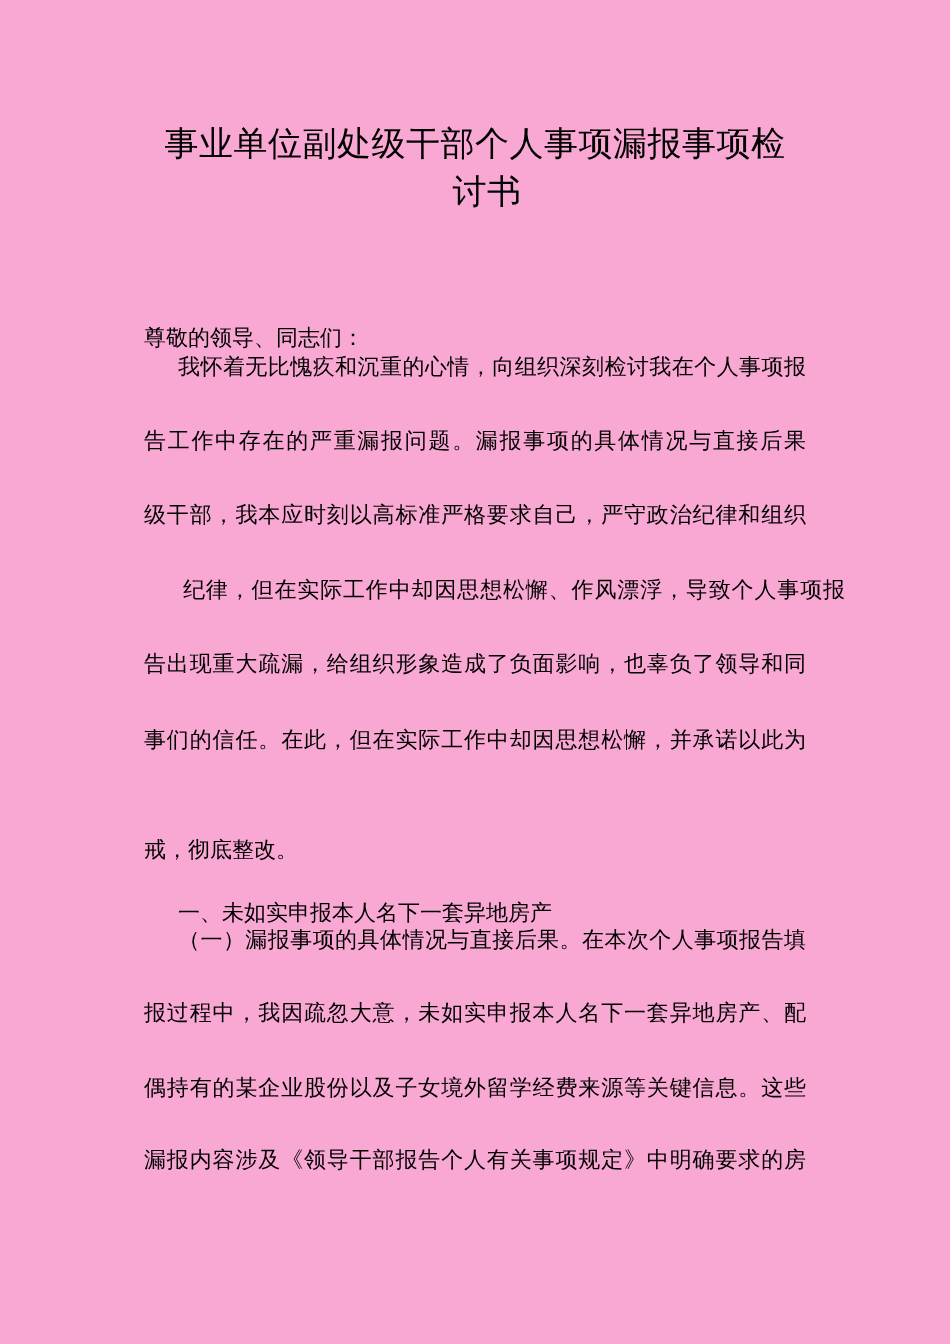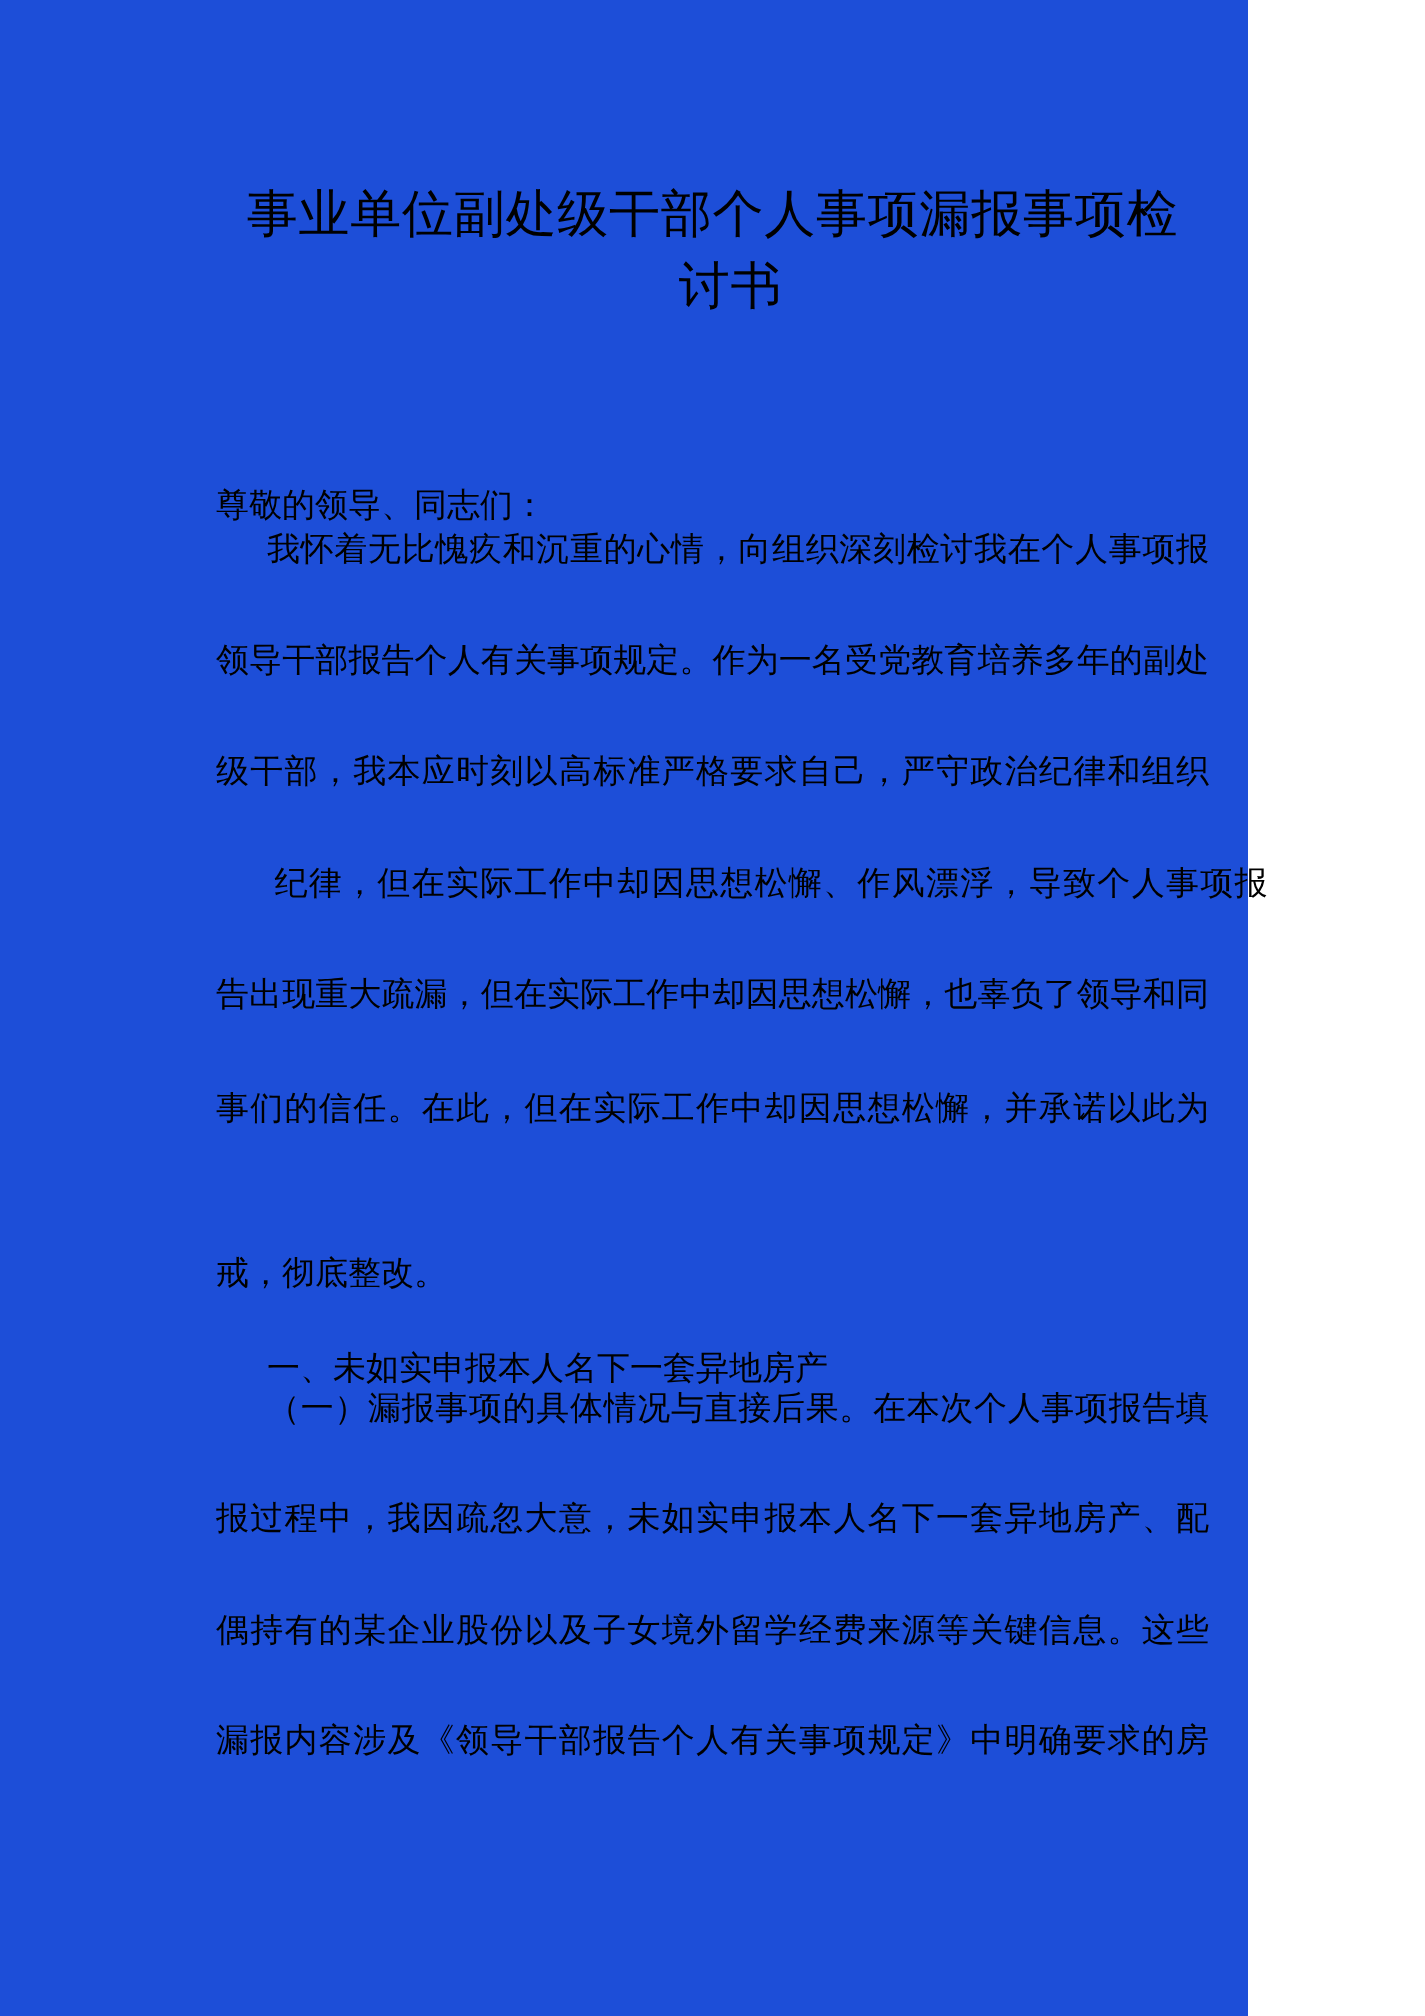--- a/index.html
+++ b/index.html
@@ -11,23 +11,23 @@
     width: 950px;
     height: 1344px;
     position: relative;
     overflow: hidden;
     font-family: "DejaVu Serif", "Liberation Serif", serif;
     color: #000000;
   }
   .page {
     position: absolute;
     left: 0; top: 0;
-    width: 832px;
+    width: 950px;
     height: 1344px;
-    background: #1d4ed8;
+    background: #f9a8d4;
   }
   .title-line {
     position: absolute;
     left: 0;
     width: 950px;
     text-align: center;
     font-size: 34px;
     line-height: 40px;
     letter-spacing: 0.5px;
     white-space: nowrap;
@@ -55,24 +55,24 @@
 <body>
 
 <div class="page">
 
   <div class="title-line" style="top:123px;">事业单位副处级干部个人事项漏报事项检</div>
   <div class="title-line" style="top:171px;padding-left:12px;">讨书</div>
 
   <div class="line short" style="top:287px;">尊敬的领导、同志们：</div>
 
   <div class="line indent" style="top:352px;">我怀着无比愧疚和沉重的心情，向组织深刻检讨我在个人事项报</div>
-  <div class="line" style="top:426px;">领导干部报告个人有关事项规定。作为一名受党教育培养多年的副处</div>
+  <div class="line" style="top:426px;">告工作中存在的严重漏报问题。漏报事项的具体情况与直接后果</div>
   <div class="line" style="top:500px;">级干部，我本应时刻以高标准严格要求自己，严守政治纪律和组织</div>
   <div class="line" style="top:575px;margin-left:39px;">纪律，但在实际工作中却因思想松懈、作风漂浮，导致个人事项报</div>
-  <div class="line" style="top:649px;">告出现重大疏漏，但在实际工作中却因思想松懈，也辜负了领导和同</div>
+  <div class="line" style="top:649px;">告出现重大疏漏，给组织形象造成了负面影响，也辜负了领导和同</div>
   <div class="line" style="top:725px;">事们的信任。在此，但在实际工作中却因思想松懈，并承诺以此为</div>
   <div class="line short" style="top:799px;">戒，彻底整改。</div>
 
   <div class="line indent short" style="top:862px;">一、未如实申报本人名下一套异地房产</div>
 
   <div class="line indent" style="top:925px;">（一）漏报事项的具体情况与直接后果。在本次个人事项报告填</div>
   <div class="line" style="top:998px;">报过程中，我因疏忽大意，未如实申报本人名下一套异地房产、配</div>
   <div class="line" style="top:1073px;">偶持有的某企业股份以及子女境外留学经费来源等关键信息。这些</div>
   <div class="line" style="top:1147px;font-family:Liberation Mono, monospace;">漏报内容涉及《领导干部报告个人有关事项规定》中明确要求的房</div>
 

